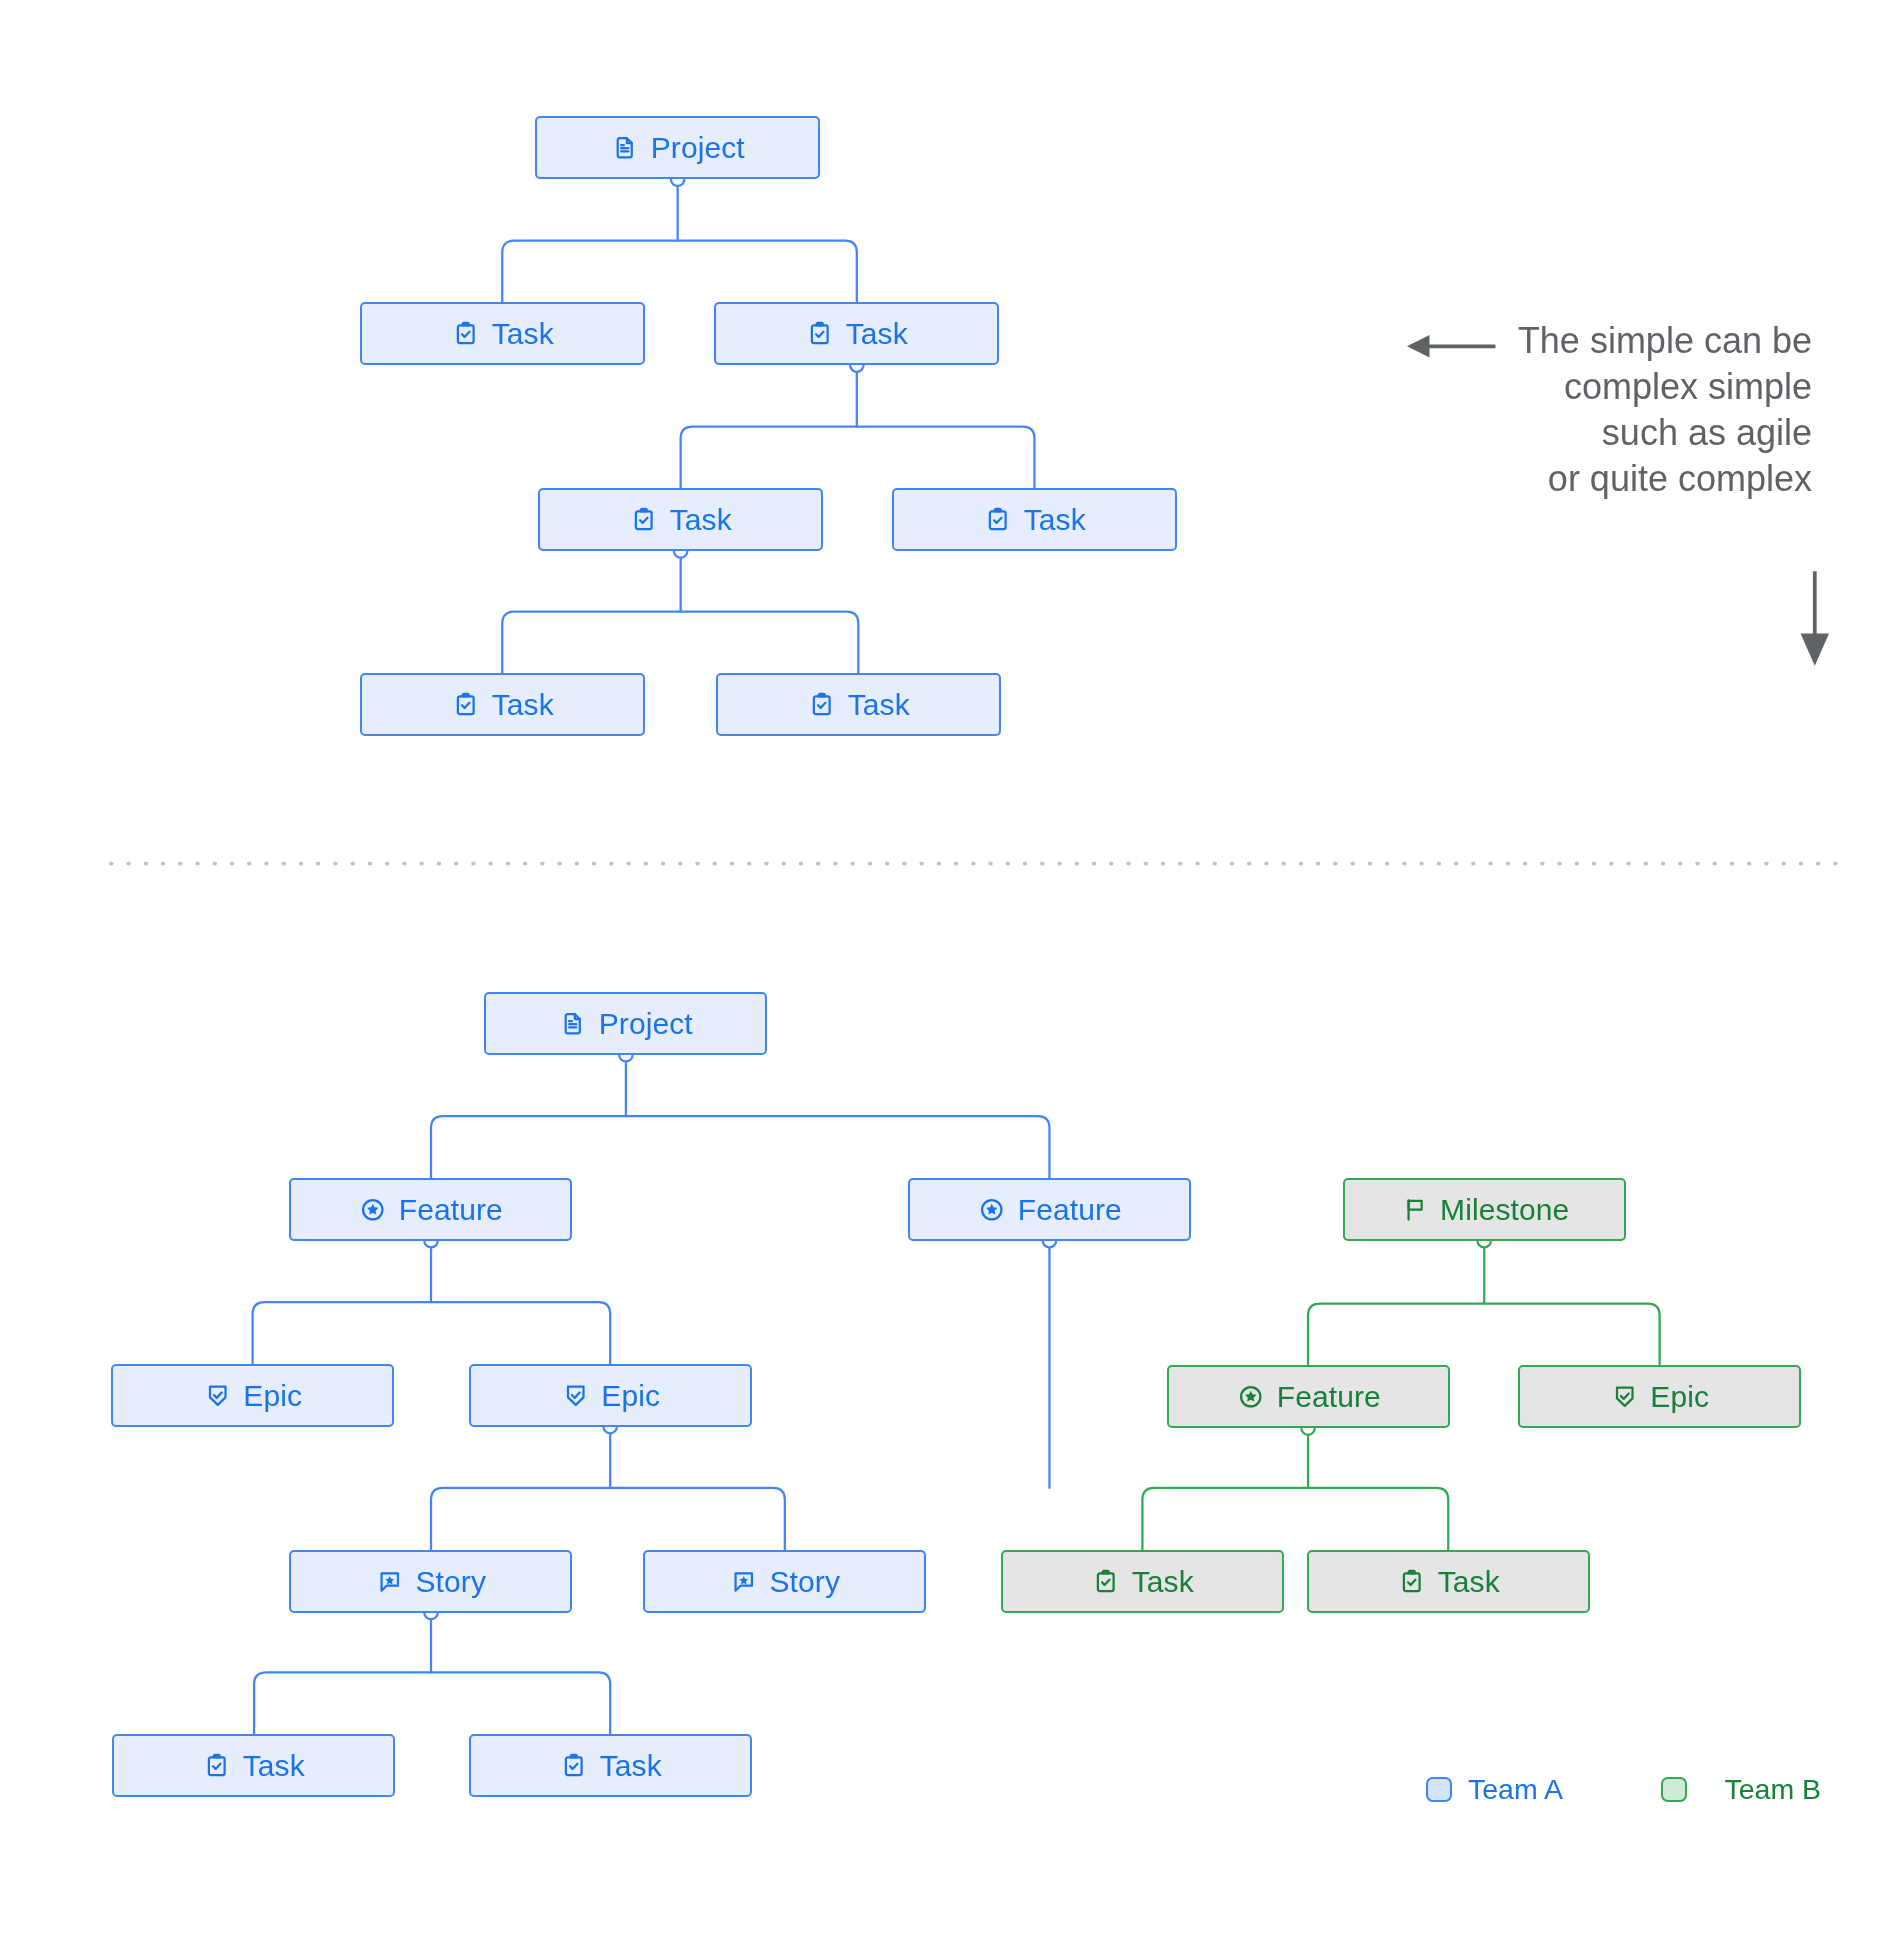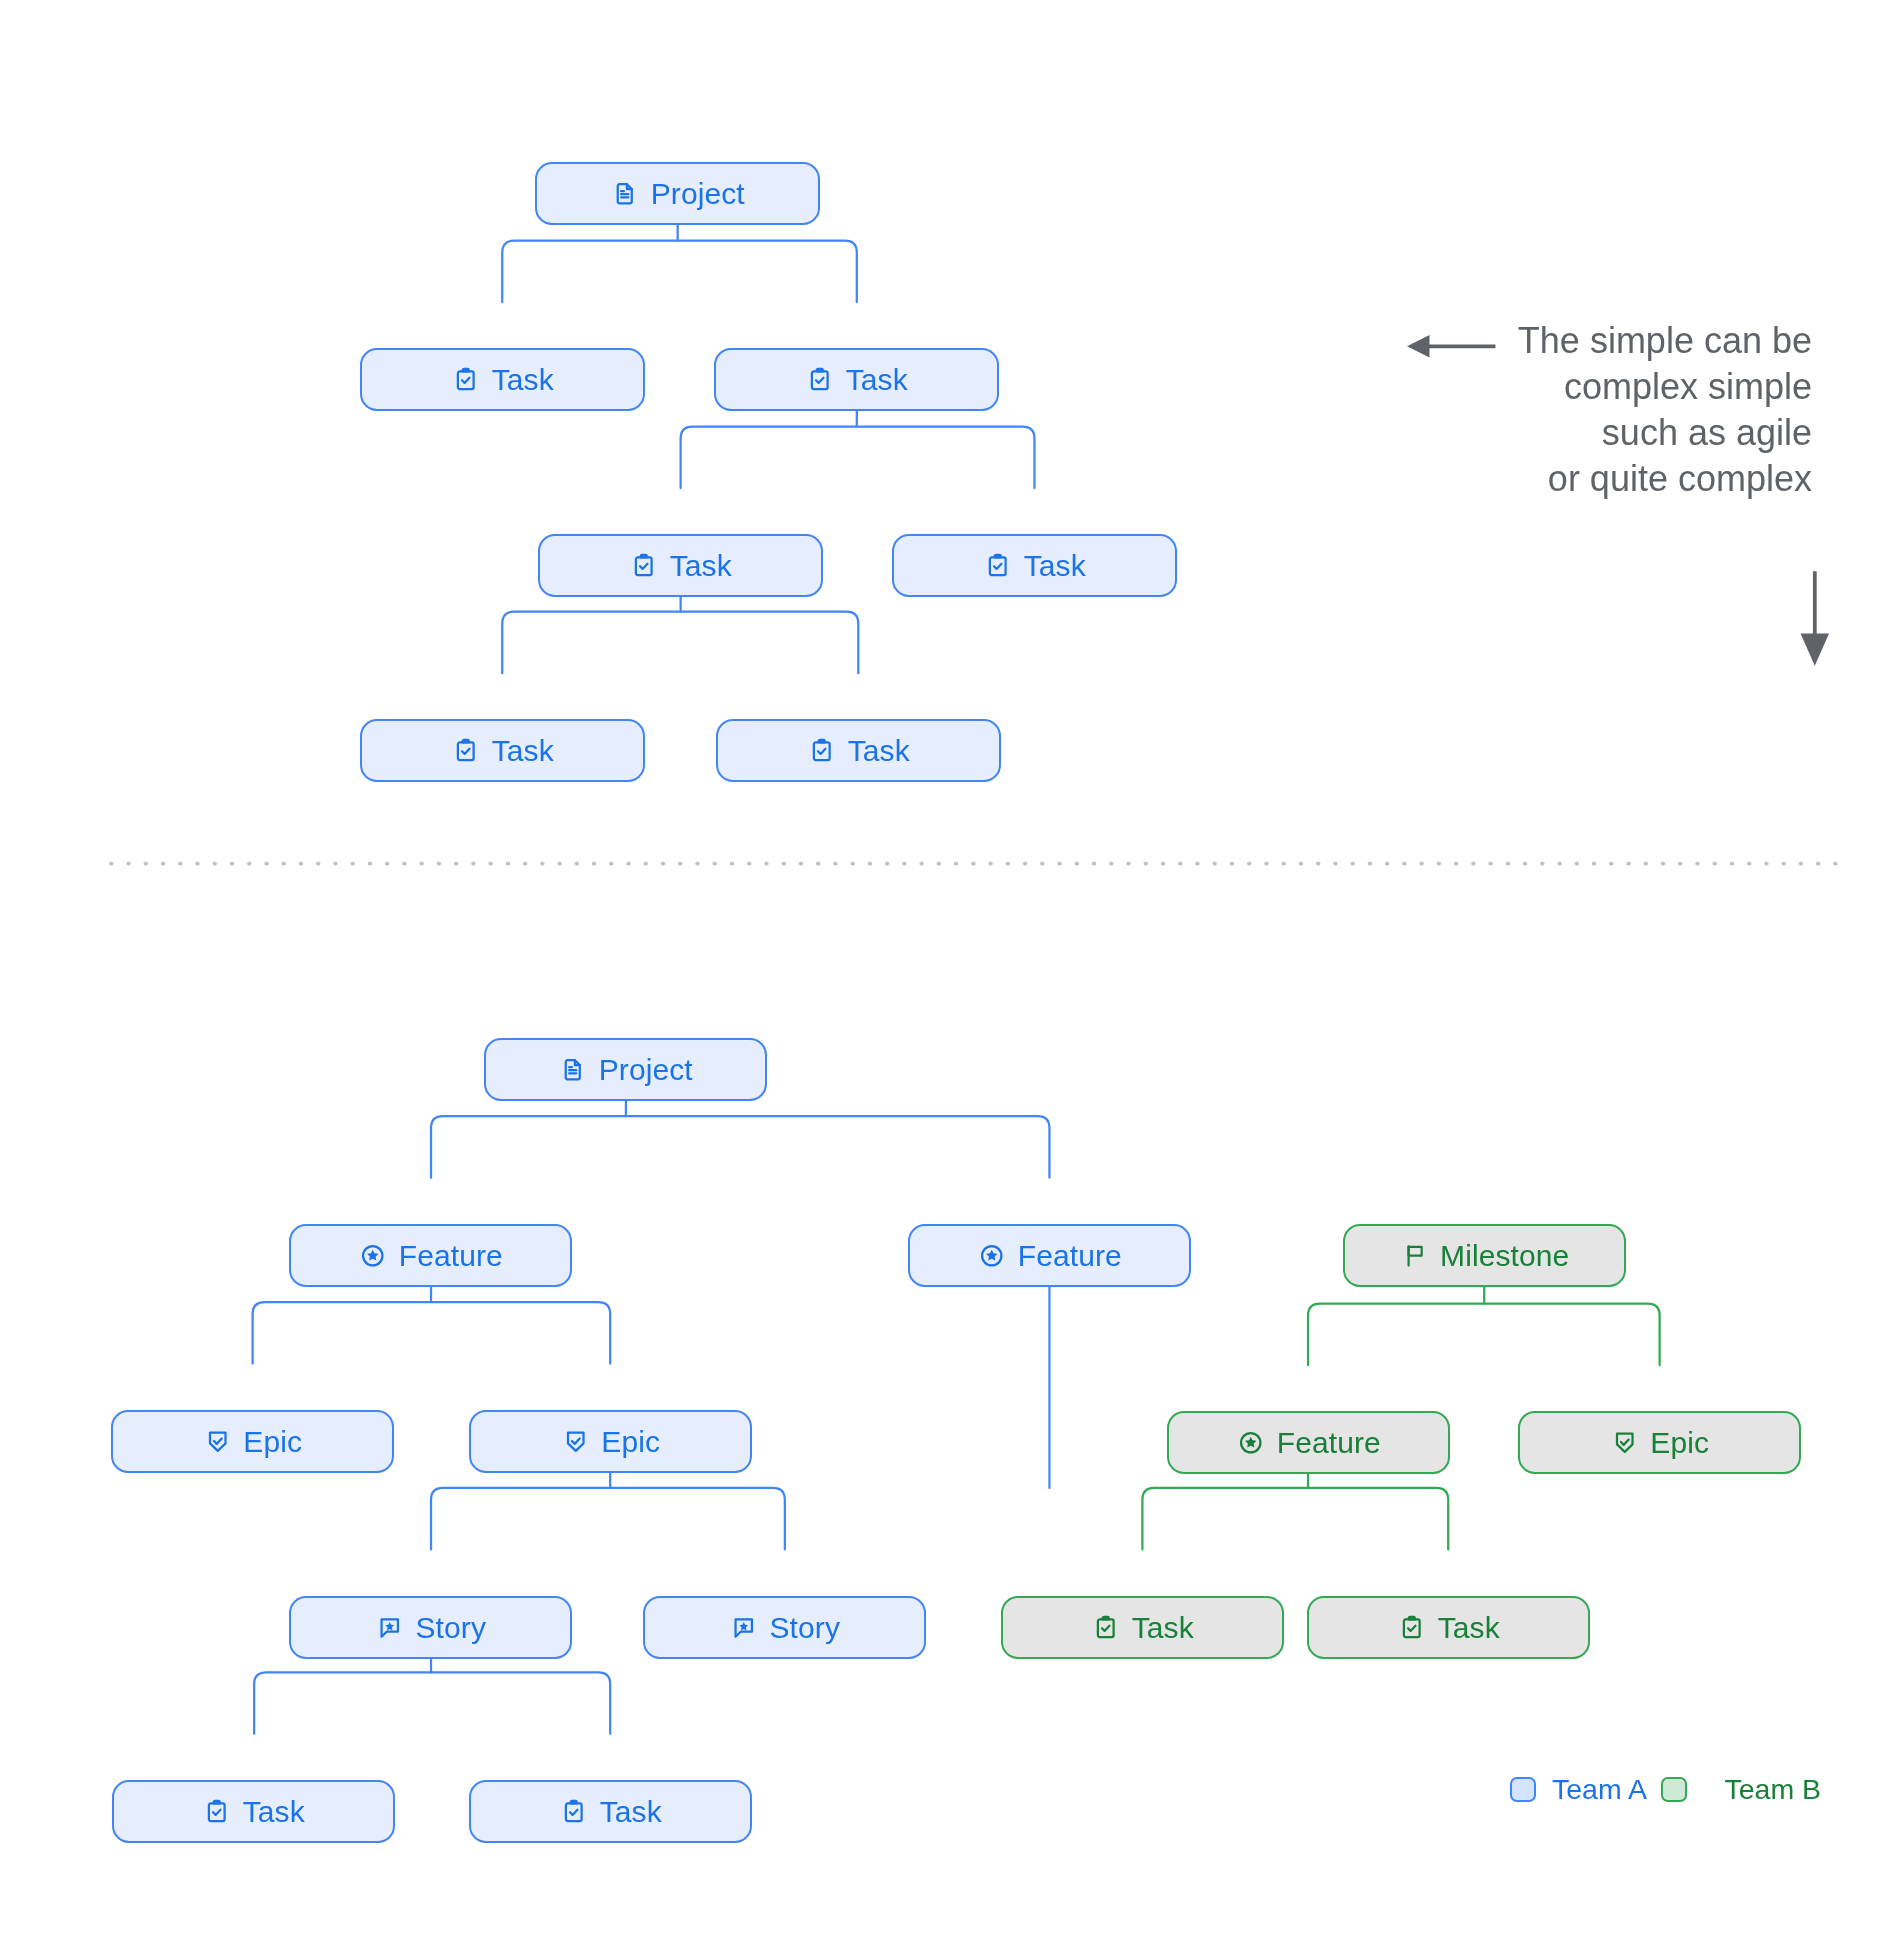--- a/index.html
+++ b/index.html
@@ -7,22 +7,22 @@
     width:1898px;height:1955px;position:relative;overflow:hidden;
     font-family:"Liberation Sans","DejaVu Sans",sans-serif;
   }
   #canvas{position:absolute;inset:0;}
   .svg-layer{position:absolute;left:0;top:0;width:1898px;height:1955px;pointer-events:none;}
 
   
   .node{
     position:absolute;box-sizing:border-box;
     display:flex;align-items:center;justify-content:center;gap:10.5px;
-    border-radius:17px;border:2.2px solid;
-    font-size:30px;letter-spacing:0.1px;white-space:nowrap;margin-top:46px;
+    border-radius:5px;border:2.2px solid;
+    font-size:30px;letter-spacing:0.1px;white-space:nowrap;
   }
   .node.blue{background:#e6edfd;border-color:#4285f4;color:#1a73e8;}
   .node.green{background:#e5e5e5;border-color:#34a853;color:#188038;}
   .node .ico{display:inline-flex;align-items:center;justify-content:center;width:30px;height:30px;flex:0 0 auto;}
   .node .ico svg{display:block;}
   .node .lbl{display:inline-block;line-height:1;}
 
   
   .annot{
     position:absolute;text-align:right;color:#5f6368;
@@ -341,21 +341,21 @@
       </div>
     </div>
 
   <div class="annot" id="annotation" style="right:86px;top:318px;width:420px;">
       <span class="ln">The simple can be</span>
       <span class="ln">complex simple</span>
       <span class="ln">such as agile</span>
       <span class="ln">or quite complex</span>
     </div>
 
-  <div class="legend" style="left:1480px;top:1775px;padding-left:30px;">
+  <div class="legend" style="left:1396px;top:1775px;padding-left:30px;">
     <span class="sw blue"></span>
     <span class="txt blue">Team A</span>
   </div>
   <div class="legend" style="left:1661px;top:1775px;gap:38px;">
     <span class="sw green"></span>
     <span class="txt green">Team B</span>
   </div>
 
 </div>
 

